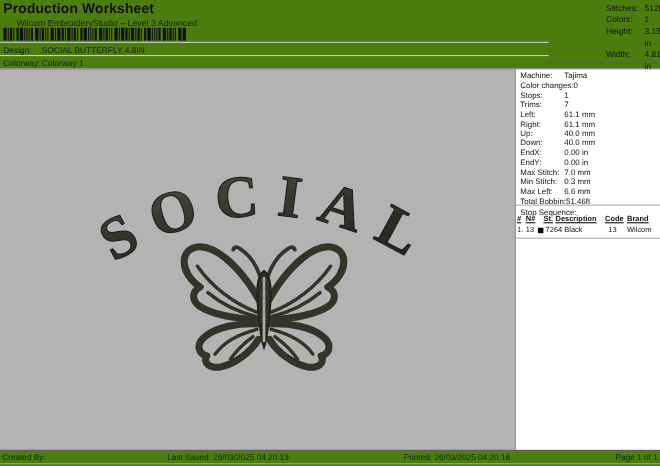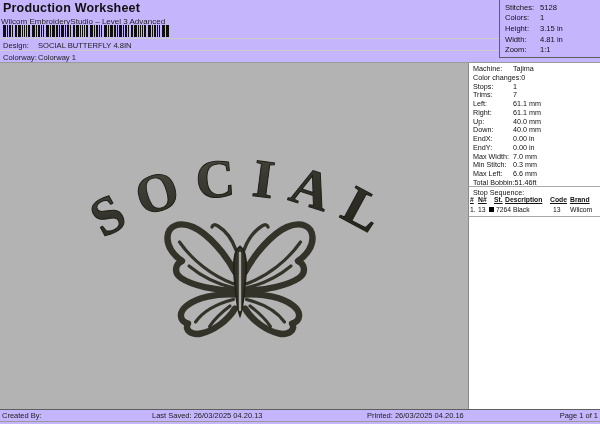--- a/index.html
+++ b/index.html
@@ -1,38 +1,38 @@
 <!DOCTYPE html>
 <html><head>
 <meta charset="utf-8">
 <style>
   * { margin:0; padding:0; box-sizing:border-box; }
   html,body { background:#e8e8e8; }
   .page {
-    position:relative; width:600px; height:424px; background:#c4b5fd;
+    position:relative; width:600px; height:424px; background:#4d7c0f;
     font-family:"Liberation Sans", sans-serif; color:#111; overflow:hidden;
   }
   .abs { position:absolute; }
   .hline { position:absolute; height:1px; }
   .vline { position:absolute; width:1px; }
 
   
   .title { left:3px; top:1px; font-size:12.5px; font-weight:bold; letter-spacing:0.2px; }
-  .subtitle { left:1px; top:16.5px; font-size:8px; color:#1c1c1c; }
+  .subtitle { left:15px; top:16.5px; font-size:8px; color:#1c1c1c; }
   .barcode { left:3px; top:25px; width:170px; height:12px; display:flex; align-items:stretch; overflow:hidden; }
   .barcode span { display:block; background:#101010; height:100%; flex:0 0 auto; }
   .kv { font-size:7.6px; color:#1c1c1c; white-space:nowrap; }
 
   
   .summary {
     left:499px; top:0; width:101px; height:58px;
     border-left:1px solid #5e5e5e; border-bottom:1px solid #5e5e5e;
     padding:2.5px 2px 0 5px;
   }
-  .summary .row { display:flex; line-height:10.7px; font-size:7.6px; }
+  .summary .row { display:flex; line-height:10.7px; font-size:7.6px;margin-left:46px; }
   .summary .lab { flex:0 0 35px; }
 
   
   .canvas { left:0; top:63px; width:469px; height:346px; background:#b3b3b3; }
   .canvas svg { display:block; width:469px; height:346px; }
 
   
   .panel { left:469px; top:63px; width:155px; height:346px; background:#fff; }
   .machine { position:absolute; left:4px; top:2px; right:1px; }
   .machine .row { display:flex; line-height:8.75px; font-size:7.2px; white-space:nowrap; }
@@ -214,21 +214,21 @@
         </div>
       <div class="row">
           <span class="lab">EndX:</span>
           <span>0.00 in</span>
         </div>
       <div class="row">
           <span class="lab">EndY:</span>
           <span>0.00 in</span>
         </div>
       <div class="row">
-          <span class="lab">Max Width:</span>
+          <span class="lab">Max Stitch:</span>
           <span>7.0 mm</span>
         </div>
       <div class="row">
           <span class="lab">Min Stitch:</span>
           <span>0.3 mm</span>
         </div>
       <div class="row">
           <span class="lab">Max Left:</span>
           <span>6.6 mm</span>
         </div>

